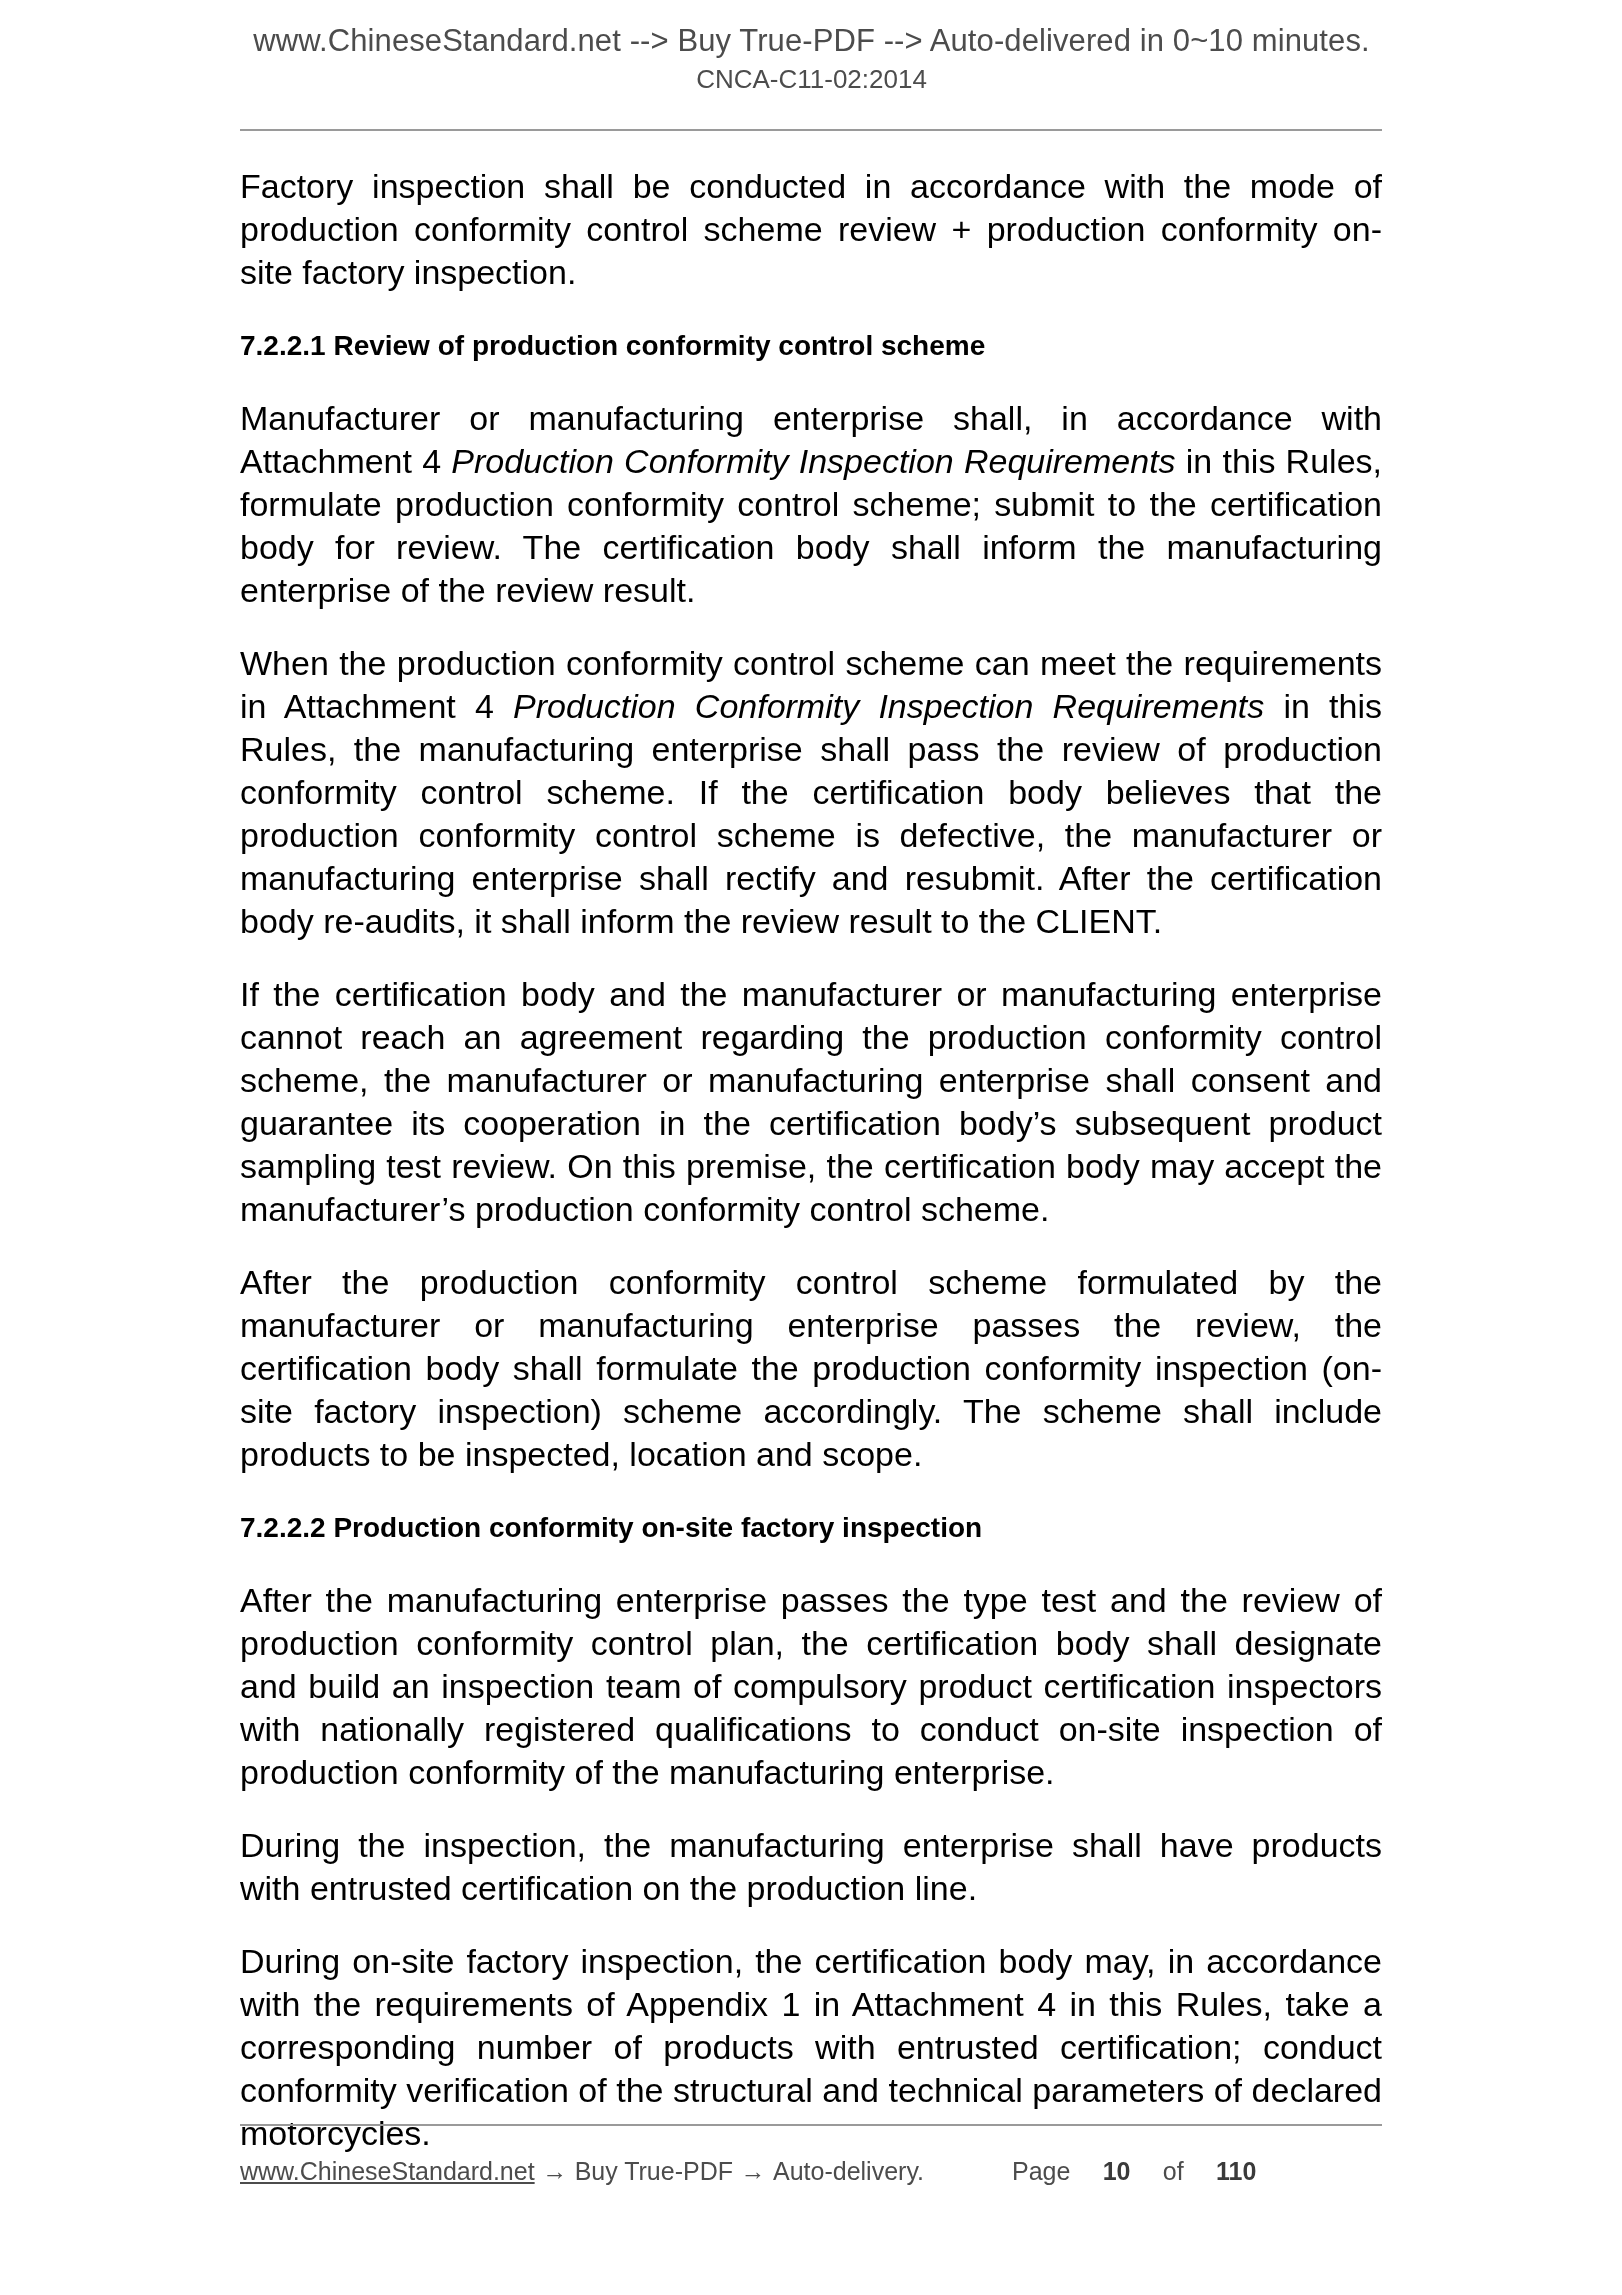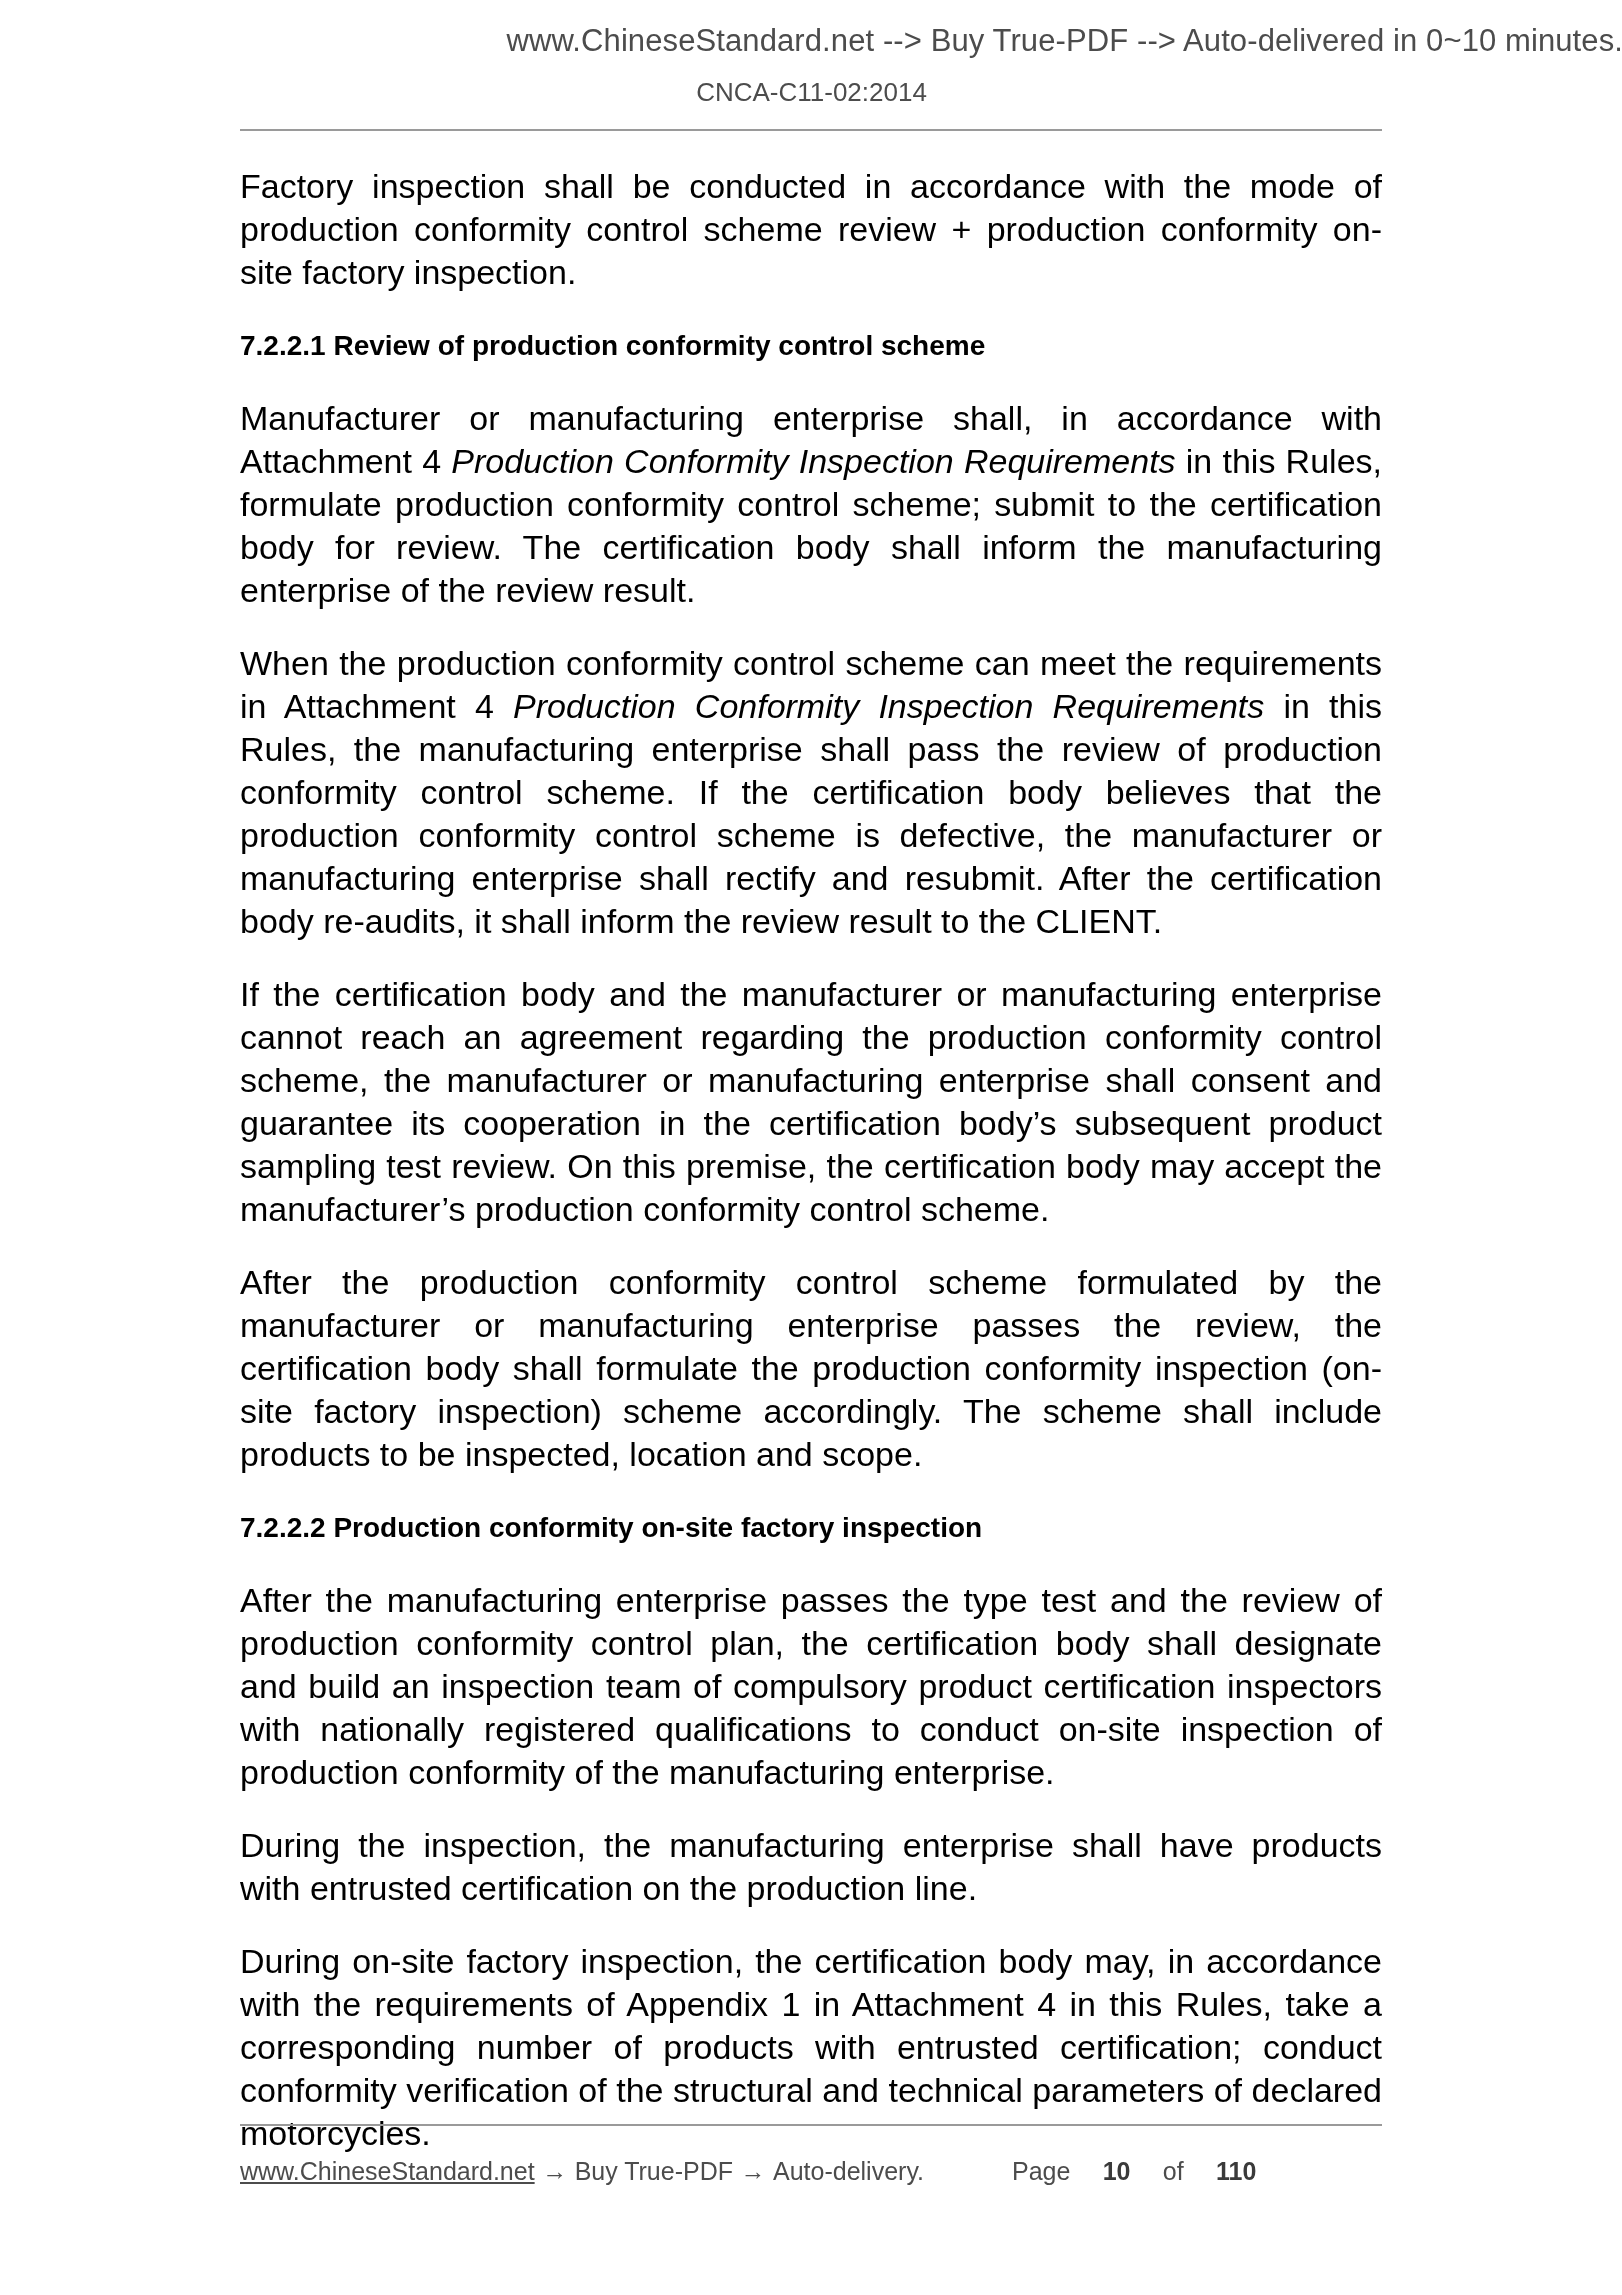--- a/index.html
+++ b/index.html
@@ -30,28 +30,27 @@
     padding-top: 23px;
     text-align: center;
   }
   .header-promo {
     font-size: 31px;
     line-height: 1.18;
     color: #4c4c4c;
     font-weight: 400;
     letter-spacing: 0.1px;
     white-space: nowrap;
-    text-align: right;
   }
   .header-code {
     font-size: 26px;
     line-height: 1.18;
     color: #4c4c4c;
     font-weight: 400;
-    margin-top: 17px;
+    margin-top: 4px;
   }
   .header-rule {
     position: absolute;
     top: 129px;
     left: 240px;
     width: 1142px;
     height: 1.7px;
     background: #9a9a9a;
   }
 

